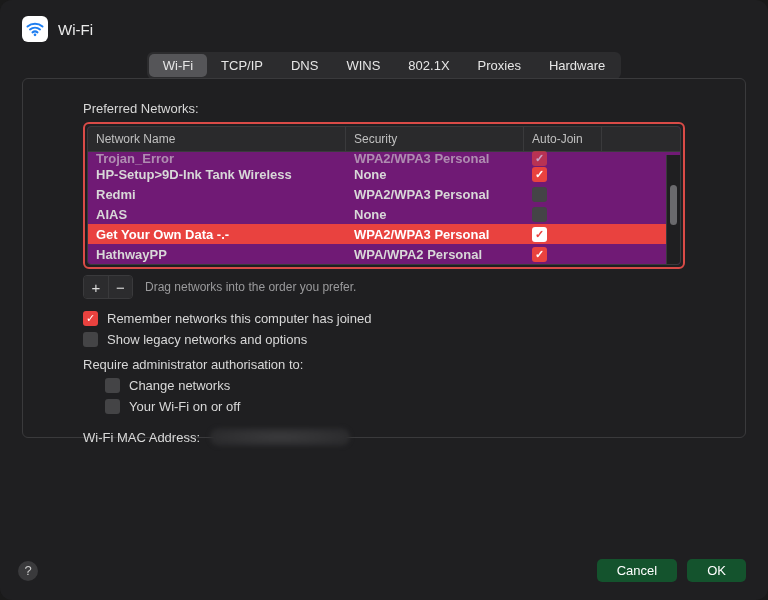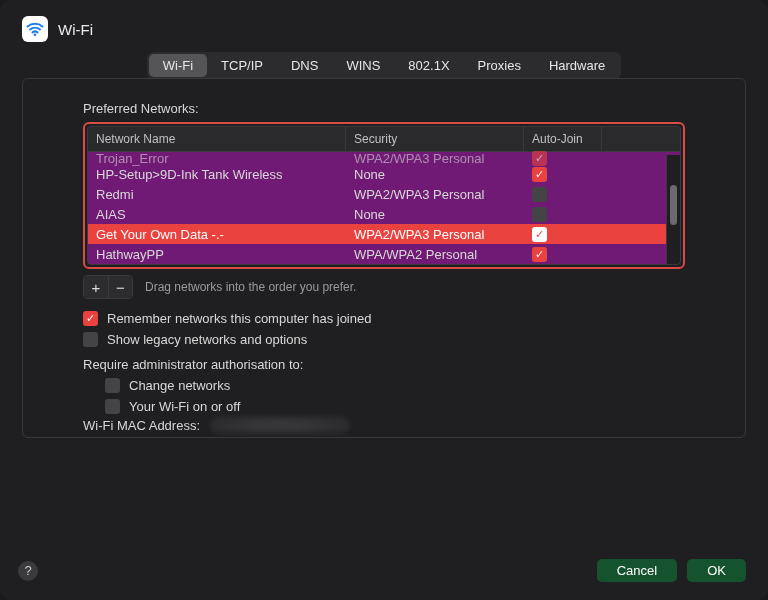--- a/index.html
+++ b/index.html
@@ -77,21 +77,21 @@
     border-bottom: 1px solid #3a3a3c;
     font-size: 12px;
     color: #c0c0c0;
   }
   .th { padding: 5px 8px; border-right: 1px solid #3a3a3c; }
   .col-name { flex: 0 0 258px; }
   .col-sec  { flex: 0 0 178px; }
   .col-auto { flex: 0 0 78px; }
   .tbody { }
   .tr { display: flex; align-items: center; height: 20px; font-size: 13px; }
-  .td { padding: 0 8px; white-space: nowrap; overflow: hidden; text-overflow: ellipsis; }
+  .td { padding: 0 8px; white-space: nowrap; overflow: hidden; text-overflow: ellipsis; font-weight: bold; }
   .td.col-auto { display:flex; align-items:center; }
   .tr.cut { height: 12px; opacity: 0.6; }
   .tr.selected { background: #e9423f; color: #fff; }
   .checkbox {
     width: 15px; height: 15px;
     border-radius: 3px;
     display: inline-flex; align-items: center; justify-content: center;
     font-size: 11px; line-height: 1; color: #fff;
   }
   .cb-on  { background: #e9423f; }
@@ -109,21 +109,21 @@
   .pm-box { display: flex; border: 1px solid #3a3a3c; border-radius: 4px; overflow: hidden; }
   .pm-btn {
     width: 24px; height: 22px; background: #2c2c2e;
     display:flex; align-items:center; justify-content:center;
     font-size: 15px; color: #ddd; cursor: default;
   }
   .pm-btn + .pm-btn { border-left: 1px solid #3a3a3c; }
   .hint { color: #9a9a9c; font-size: 12px; }
   .opt-row { display:flex; align-items:center; gap: 9px; margin-top: 12px; font-size: 13px; }
   .opt-row.indent { margin-left: 22px; margin-top: 6px; }
-  .mac-row { display:flex; align-items:center; gap: 10px; margin-top: 2px; text-align: center; }
+  .mac-row { display:flex; align-items:center; gap: 10px; margin-top: 14px; text-align: center; }
   .mac-blur {
     width: 140px; height: 18px;
     background: radial-gradient(ellipse at center, #3b3b3d 0%, #2a2a2c 80%);
     filter: blur(2px);
     border-radius: 10px;
   }
   .footer {
     position: absolute; left: 0; right: 0; bottom: 0;
     padding: 14px 22px 18px 18px;
     display: flex; align-items: center;

